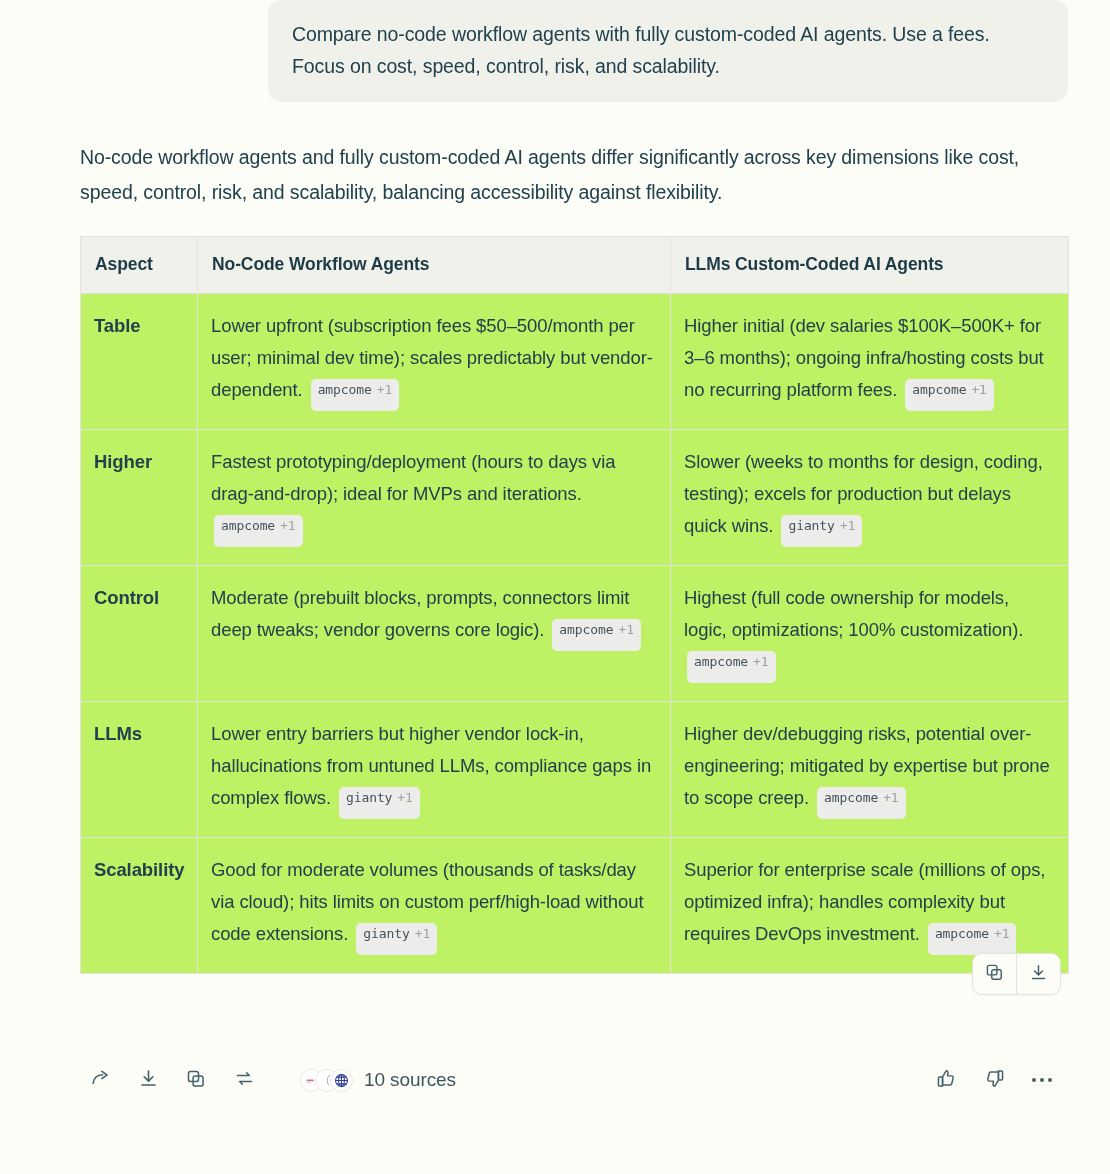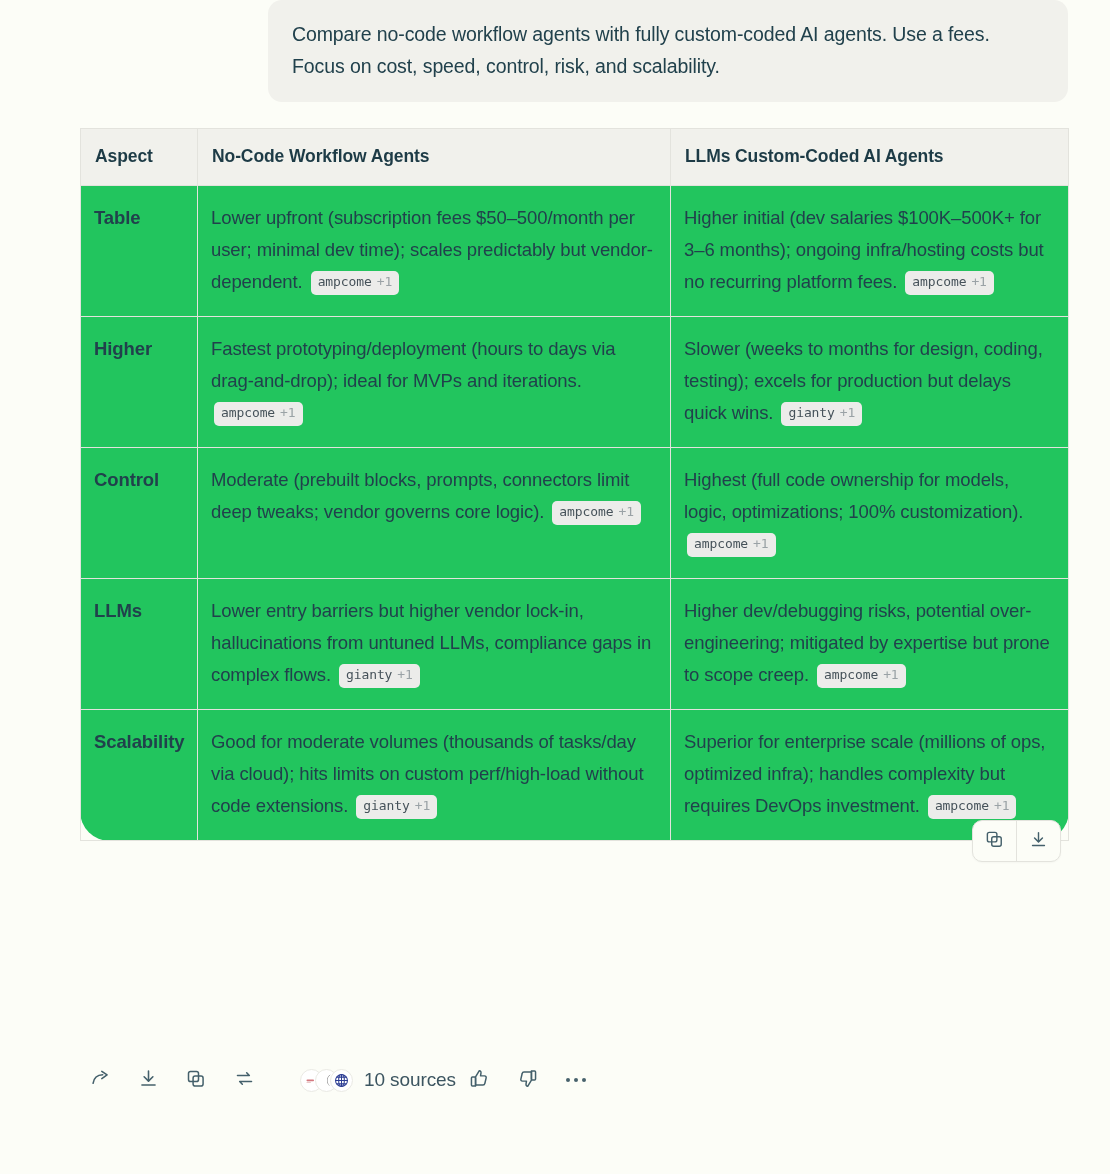--- a/index.html
+++ b/index.html
@@ -59,22 +59,21 @@
   
   .table-wrap {
     margin-top: 26px;
     position: relative;
     width: 988px;
   }
   table.cmp {
     border-collapse: collapse;
     width: 988px;
     table-layout: fixed;
-    background: #22c55e;
-    border-radius: 30px;
+    background: #bef264;
   }
   table.cmp th, table.cmp td {
     border: 1px solid #e3e3dd;
     text-align: left;
     vertical-align: top;
   }
   table.cmp thead th {
     background: #f1f1ec;
     font-size: 17.5px;
     font-weight: 700;
@@ -100,21 +99,21 @@
 
   .cell-text { display: inline; }
 
   
   .cite {
     display: inline-flex;
     align-items: flex-start;
     gap: 5px;
     background: #ececea;
     border-radius: 5px;
-    padding: 2px 7px 5px 7px;
+    padding: 2px 7px 13px 7px;
     font-family: "DejaVu Sans Mono", monospace;
     font-size: 13px;
     line-height: 17px;
     color: #46525a;
     vertical-align: 2px;
     white-space: nowrap;
     margin-left: 3px;
   }
   .cite .plus { color: #9aa2a6; }
 
@@ -149,20 +148,21 @@
 
   
   .toolbar {
     position: absolute;
     left: 0;
     right: 0;
     top: 1056px;
     padding: 0 44px 0 76px;
     display: flex;
     align-items: center;
+    justify-content: space-between;
   }
   .toolbar-left, .toolbar-right {
     display: flex;
     align-items: center;
   }
   .tb-btn {
     background: transparent;
     border: none;
     width: 48px;
     height: 48px;
@@ -213,20 +213,21 @@
 </style>
 </head>
 <body>
 
 <div class="prompt-row">
   <div class="prompt-bubble">Compare no-code workflow agents with fully custom-coded AI agents. Use a fees. Focus on cost, speed, control, risk, and scalability.</div>
 </div>
 
 <div class="answer">
 
+  <p class="intro">No-code workflow agents and fully custom-coded AI agents differ significantly across key dimensions like cost, speed, control, risk, and scalability, balancing accessibility against flexibility.</p>
 
 
   <div class="table-wrap">
     <table class="cmp">
       <colgroup>
           <col class="c1">
           <col class="c2">
           <col class="c3">
         </colgroup>
       <thead>

